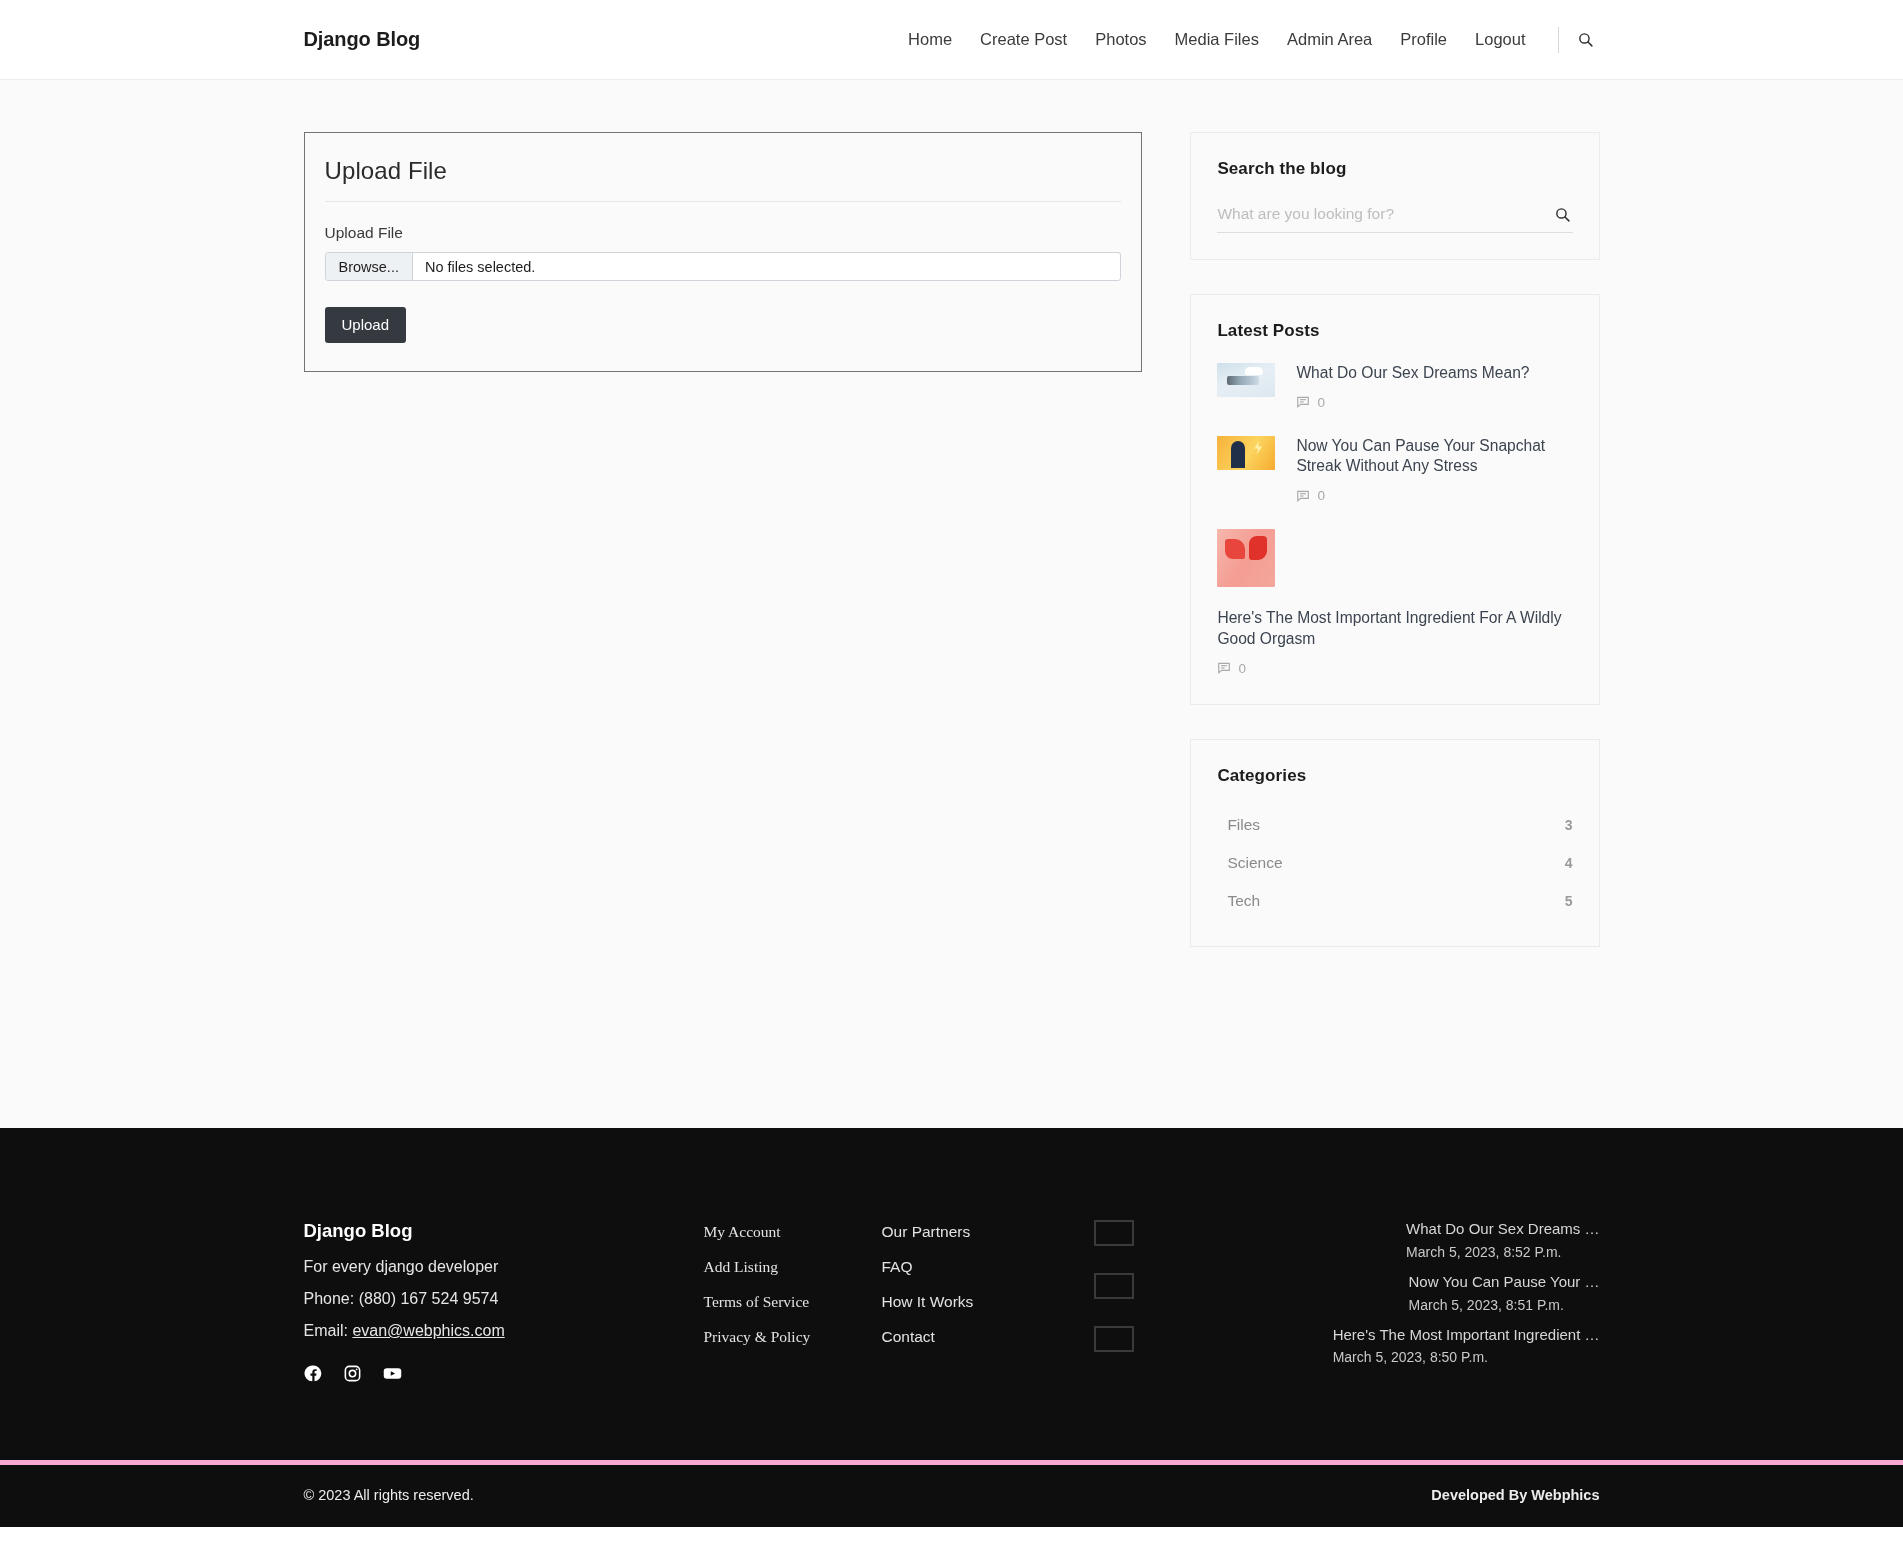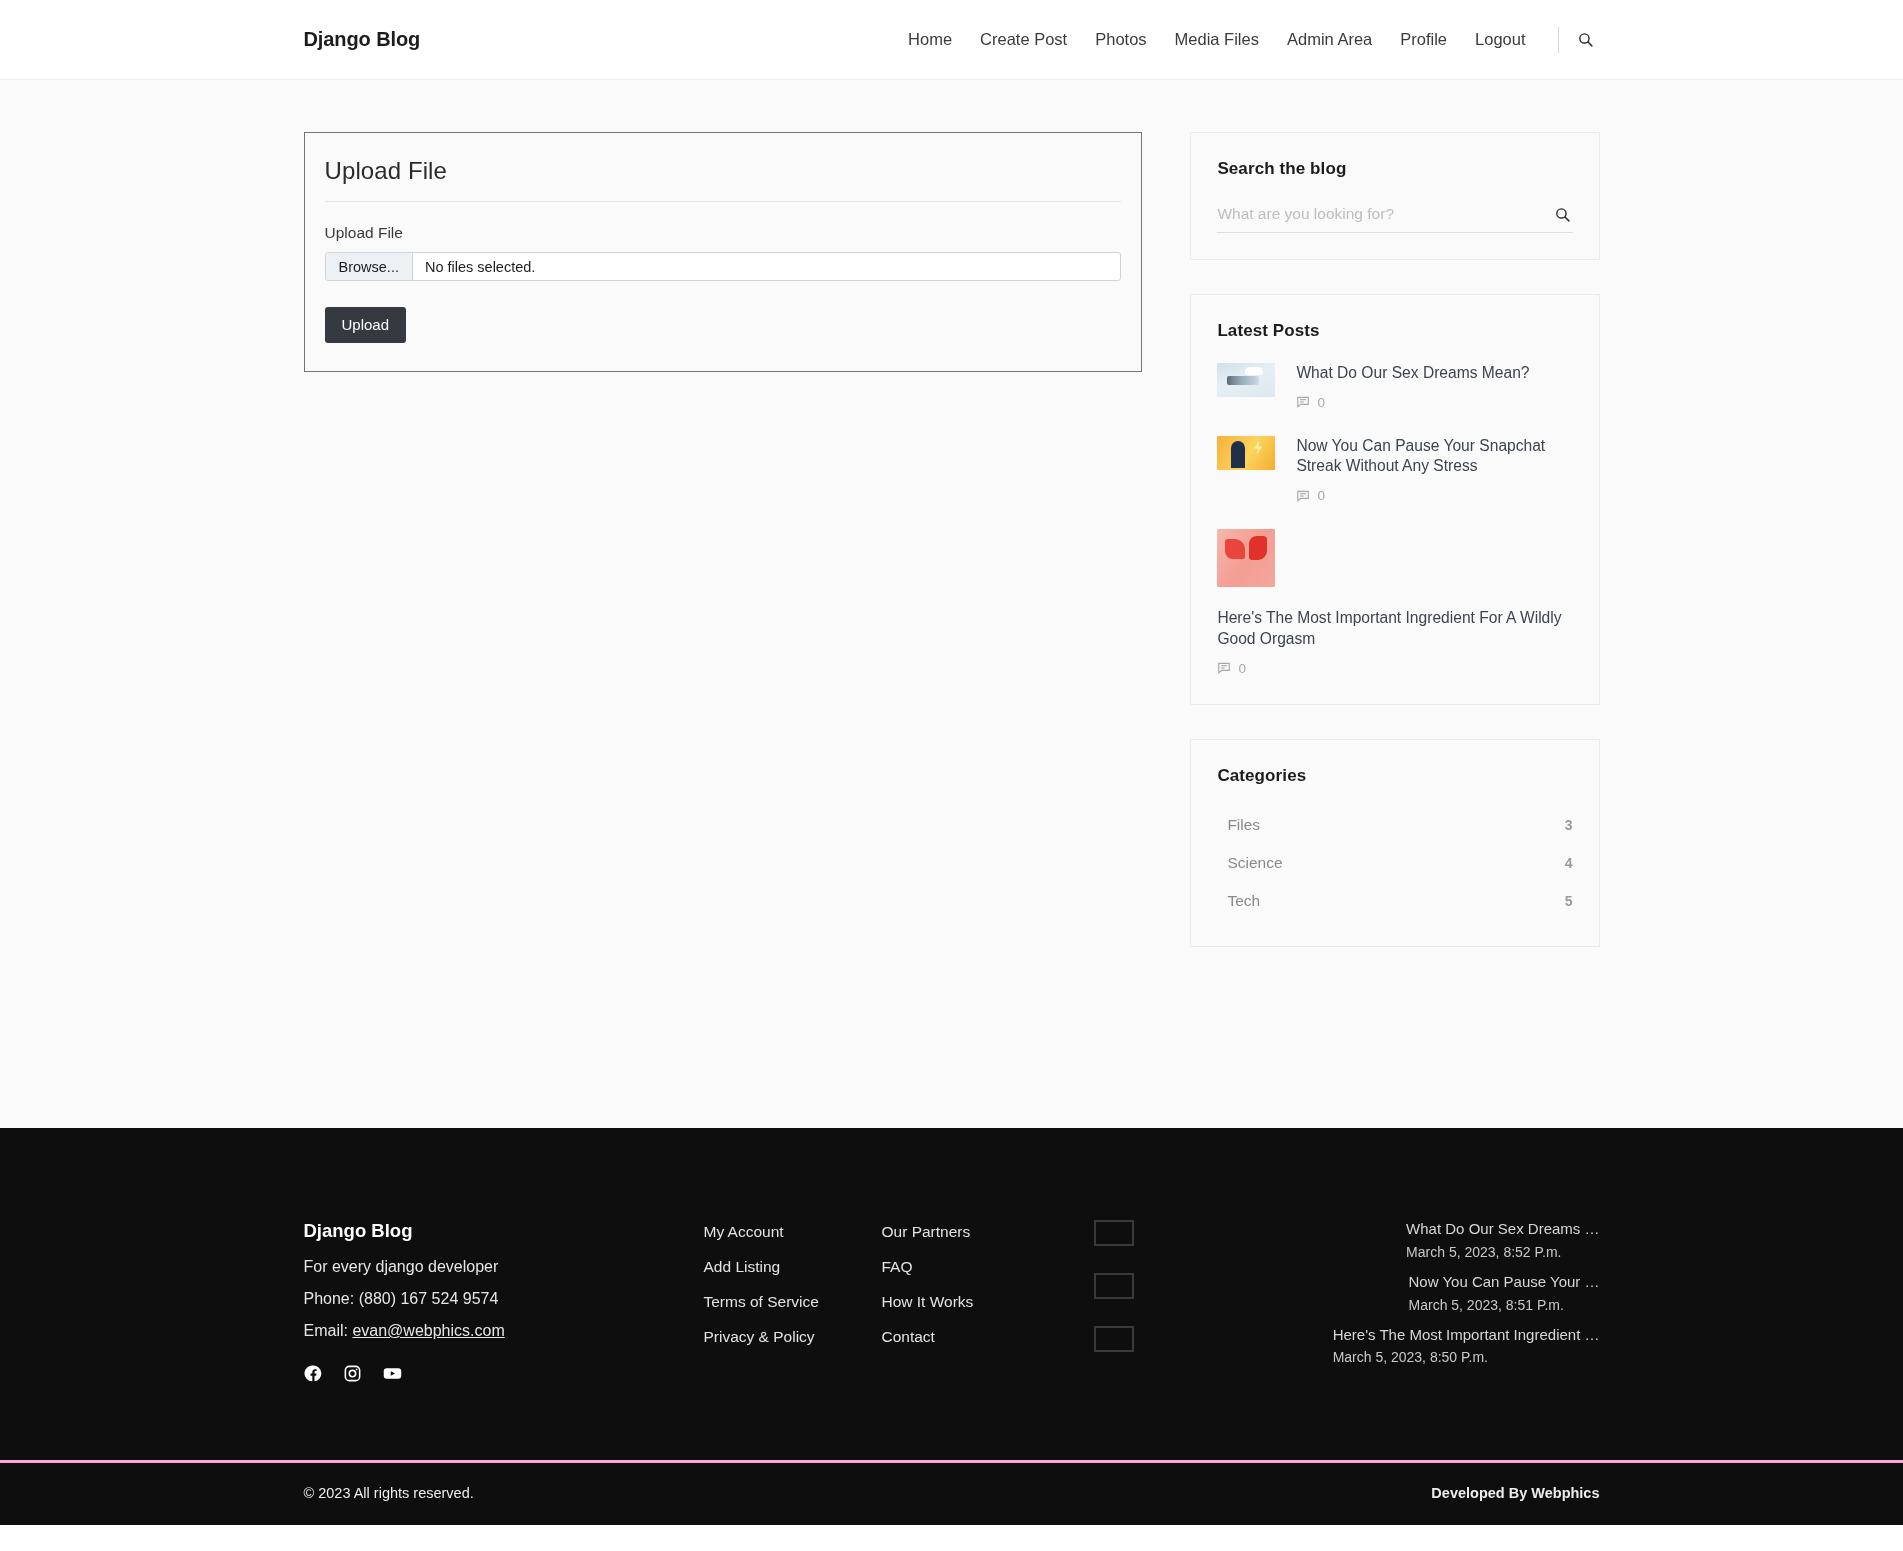--- a/index.html
+++ b/index.html
@@ -283,21 +283,21 @@
   .site-footer {
     background: #0e0e0e;
     color: #e9e9e9;
     padding: 92px 0 0 0;
   }
   .footer-cols {
     display: flex;
     align-items: flex-start;
   }
   .fcol-about { width: 400px; }
-  .fcol-links { width: 160px; padding-top: 3px; }
+  .fcol-links { width: 160px; padding-top: 3px; font-family: Liberation Serif, serif; }
   .fcol-links2 { width: 230px; padding-top: 3px; padding-left: 18px; }
   .fcol-recent { flex: 1; padding-top: 0px; }
 
   .f-brand {
     font-size: 18.5px;
     font-weight: bold;
     color: #ffffff;
     margin-bottom: 13px;
   }
   .f-line {
@@ -351,21 +351,21 @@
     line-height: 1.25;
     white-space: nowrap;
   }
   .frecent-date {
     font-size: 14px;
     color: #c9c9c9;
     margin-top: 5px;
   }
   .footer-bottom {
     margin-top: 76px;
-    border-top: 3px solid #f9a8d4;
+    border-top: 5px solid #f9a8d4;
     padding: 22px 0 24px 0;
   }
   .footer-bottom-inner {
     display: flex;
     justify-content: space-between;
     align-items: center;
   }
   .copyright { font-size: 14.5px; color: #ededed; }
   .developed { font-size: 14.5px; color: #ededed; font-weight: bold; }
 </style>

